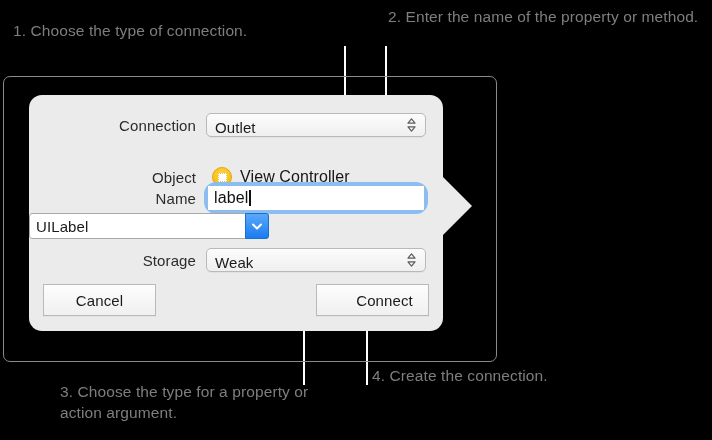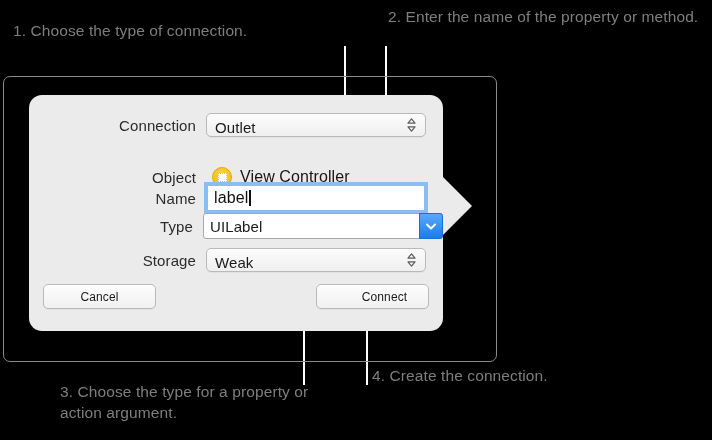--- a/index.html
+++ b/index.html
@@ -156,21 +156,21 @@
     font-weight: normal;
     color: #161616;
     margin-left: 8px;
     letter-spacing: 0.1px;
   }
 
   
   .textfield-focus {
     width: 224px;
     height: 32px;
-    border-radius: 0;
+    border-radius: 12px;
     background: #8bbdf0;
     box-sizing: border-box;
     padding: 4px;
     margin-left: -2px;
     display: flex;
     align-items: center;
   }
   .textfield {
     flex: 1;
     height: 100%;
@@ -224,29 +224,29 @@
     border-radius: 0 3px 3px 0;
     box-sizing: border-box;
     display: flex;
     align-items: center;
     justify-content: center;
   }
 
   
   .push-button {
     position: absolute;
-    height: 25px;
+    height: 32px;
     background: linear-gradient(#fdfdfd, #f0f0f0);
     border: 1px solid #b9b9b9;
-    border-radius: 5px;
+    border-radius: 0;
     box-sizing: border-box;
     display: flex;
     align-items: center;
     justify-content: center;
-    font-size: 12px;
+    font-size: 15px;
     color: #1a1a1a;
     letter-spacing: 0.1px;
     box-shadow: 0 1px 0 rgba(0,0,0,0.04);
   }
   #cancel-button  { left: 14px;  top: 189px; width: 113px; }
   #connect-button { left: 287px; top: 189px; width: 113px; padding-left: 24px; }
 </style>
 </head>
 <body>
 
@@ -297,21 +297,20 @@
       <div class="textfield-focus">
         <div class="textfield">
           <span class="textfield-value">label</span>
           <span class="caret"></span>
         </div>
       </div>
     </div>
   </div>
 
   <div class="row" id="row-type">
-    <div class="row-label">Type</div>
     <div class="field-area">
       <div class="combo-box">
         <span class="combo-value">UILabel</span>
         <span class="combo-arrow-btn">
           <svg width="12" height="9" viewBox="0 0 12 9">
             <path d="M2 2.5 L6 6.5 L10 2.5" fill="none" stroke="#ffffff" stroke-width="2" stroke-linecap="round" stroke-linejoin="round"></path>
           </svg>
         </span>
       </div>
     </div>

